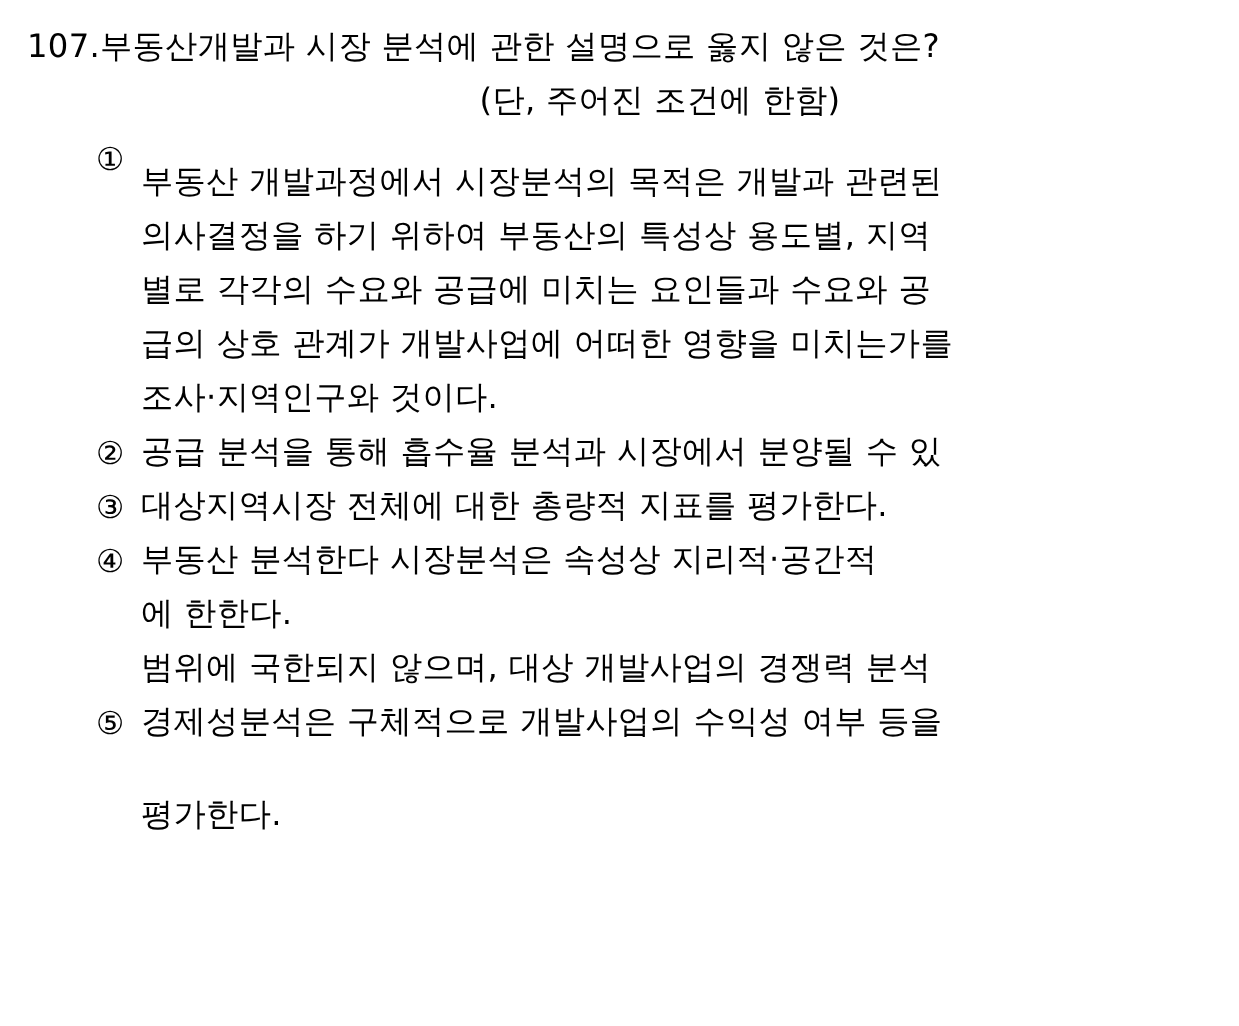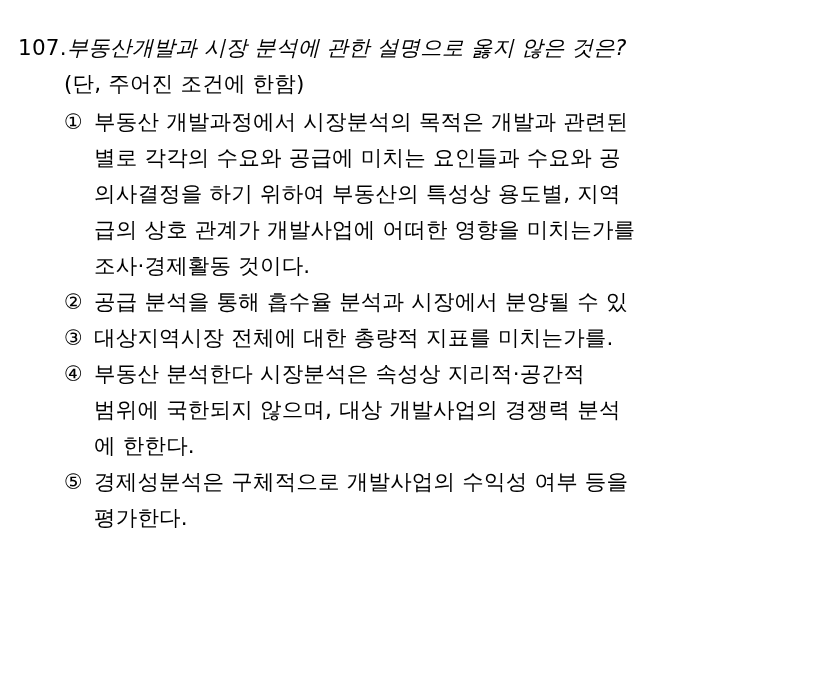--- a/index.html
+++ b/index.html
@@ -16,46 +16,46 @@
   }
   .page {
     position: relative;
     width: 826px;
     height: 684px;
     padding: 0;
     box-sizing: border-box;
   }
   .question {
     position: absolute;
-    top: 30px;
+    top: 14px;
     left: 18px;
     right: 10px;
   }
   .q-head {
     display: flex;
     align-items: flex-start;
     font-size: 21.5px;
     line-height: 36px;
     letter-spacing: 0.2px;
   }
   .q-number {
     flex: 0 0 auto;
     white-space: pre;
   }
   .q-stem {
     flex: 1 1 auto;
     white-space: pre-wrap;
-    font-style: italic;
   }
   .q-subnote {
     font-size: 21.5px;
     line-height: 36px;
     margin-left: 46px;
     white-space: pre-wrap;
     letter-spacing: 0.2px;
+    text-align: center;
   }
   .choices {
     margin-top: 2px;
     margin-left: 46px;
   }
   .choice {
     display: flex;
     align-items: flex-start;
     font-size: 21.5px;
     line-height: 36px;
@@ -90,54 +90,54 @@
       <span class="q-stem">부동산개발과 시장 분석에 관한 설명으로 옳지 않은 것은?</span>
     </div>
 
     <div class="q-subnote">(단, 주어진 조건에 한함)</div>
 
     <div class="choices">
 
       <div class="choice">
         <span class="choice-marker">①</span>
         <span class="choice-body">
-          <span class="choice-line" style="display: block;">부동산 개발과정에서 시장분석의 목적은 개발과 관련된</span>
+          <span class="choice-line" style="display: block; margin-top: 16px;">부동산 개발과정에서 시장분석의 목적은 개발과 관련된</span>
+          <span class="choice-line" style="display: block;">의사결정을 하기 위하여 부동산의 특성상 용도별, 지역</span>
           <span class="choice-line" style="display: block;">별로 각각의 수요와 공급에 미치는 요인들과 수요와 공</span>
-          <span class="choice-line" style="display: block;">의사결정을 하기 위하여 부동산의 특성상 용도별, 지역</span>
           <span class="choice-line" style="display: block;">급의 상호 관계가 개발사업에 어떠한 영향을 미치는가를</span>
-          <span class="choice-line last" style="display: block;">조사·경제활동 것이다.</span>
+          <span class="choice-line last" style="display: block;">조사·지역인구와 것이다.</span>
         </span>
       </div>
 
       <div class="choice">
         <span class="choice-marker">②</span>
         <span class="choice-body">
           <span class="choice-line" style="display: block;">공급 분석을 통해 흡수율 분석과 시장에서 분양될 수 있</span>
         </span>
       </div>
 
       <div class="choice">
         <span class="choice-marker">③</span>
         <span class="choice-body">
-          <span class="choice-line last" style="display: block;">대상지역시장 전체에 대한 총량적 지표를 미치는가를.</span>
+          <span class="choice-line last" style="display: block;">대상지역시장 전체에 대한 총량적 지표를 평가한다.</span>
         </span>
       </div>
 
       <div class="choice">
         <span class="choice-marker">④</span>
         <span class="choice-body">
           <span class="choice-line" style="display: block;">부동산 분석한다 시장분석은 속성상 지리적·공간적</span>
+          <span class="choice-line last" style="display: block;">에 한한다.</span>
           <span class="choice-line" style="display: block;">범위에 국한되지 않으며, 대상 개발사업의 경쟁력 분석</span>
-          <span class="choice-line last" style="display: block;">에 한한다.</span>
         </span>
       </div>
 
       <div class="choice">
         <span class="choice-marker">⑤</span>
         <span class="choice-body">
           <span class="choice-line" style="display: block;">경제성분석은 구체적으로 개발사업의 수익성 여부 등을</span>
-          <span class="choice-line last" style="display: block;">평가한다.</span>
+          <span class="choice-line last" style="display: block; margin-top: 26px;">평가한다.</span>
         </span>
       </div>
 
     </div>
   </div>
 </div>
 
 </body></html>

